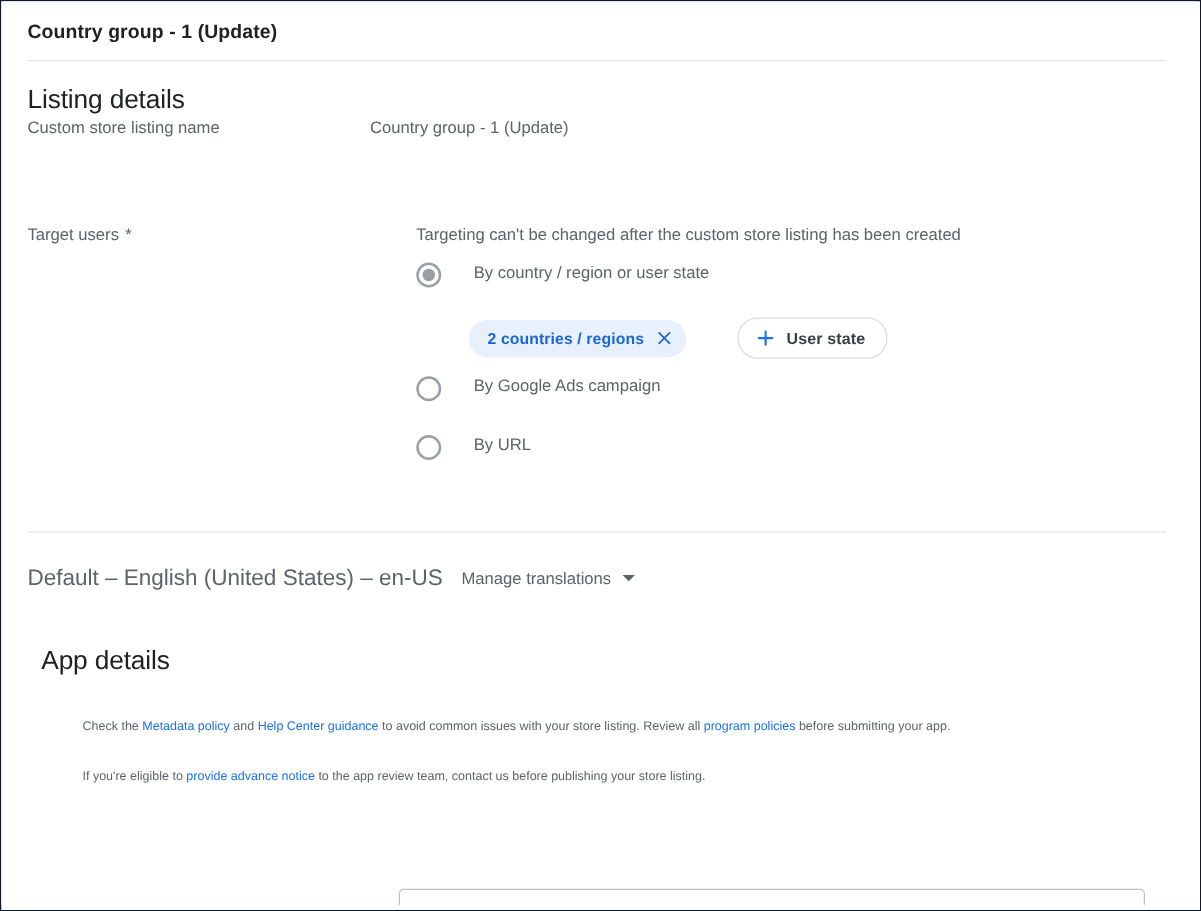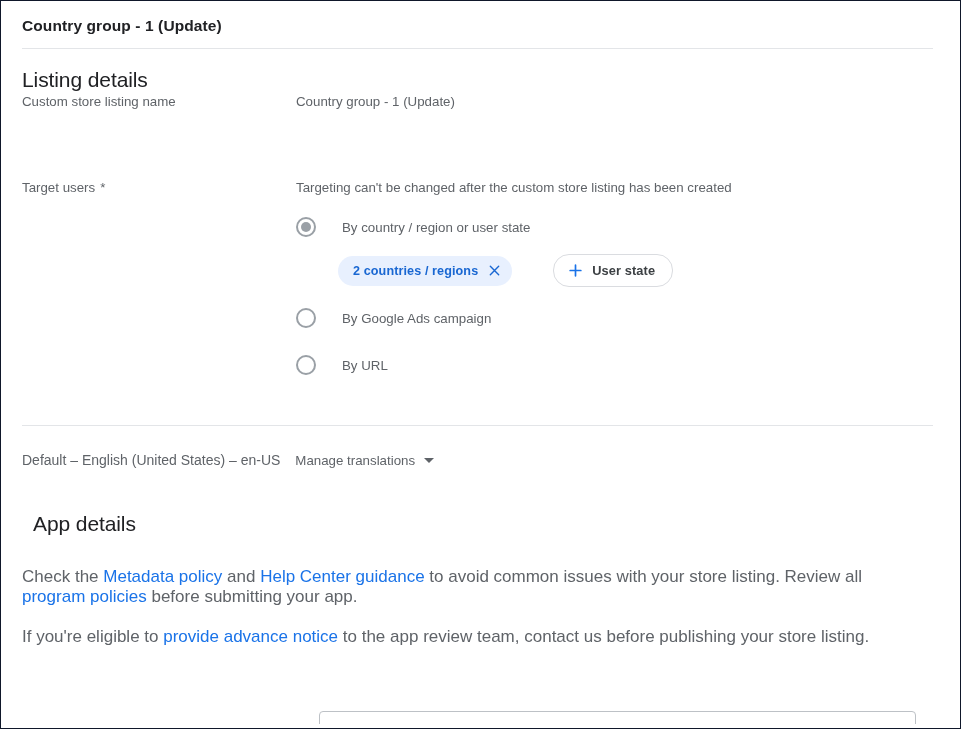--- a/index.html
+++ b/index.html
@@ -74,21 +74,21 @@
   }
   .field-value {
     font-size: 13.3px;
     color: #5f6368;
     line-height: 20px;
   }
 
   
   .radio-row {
     display: flex;
-    align-items: center;
+    align-items: flex-start;
     height: 34px;
   }
   .radio {
     width: 20px;
     height: 20px;
     border-radius: 50%;
     border: 2px solid #9aa0a6;
     box-sizing: border-box;
     flex: 0 0 20px;
     position: relative;
@@ -163,21 +163,21 @@
     justify-content: center;
   }
 
   
   .lang-row {
     display: flex;
     align-items: center;
     padding-left: 21px;
   }
   .lang-default {
-    font-size: 14px;
+    font-size: 18px;
     color: #5f6368;
     white-space: nowrap;
   }
   .lang-manage {
     display: inline-flex;
     align-items: center;
     margin-left: 15px;
     font-size: 13.3px;
     color: #5f6368;
     cursor: pointer;
@@ -188,24 +188,25 @@
     margin-left: 9px;
     width: 0; height: 0;
     border-left: 5px solid transparent;
     border-right: 5px solid transparent;
     border-top: 5.5px solid #5f6368;
   }
 
   
   .para {
     padding: 0 40px 0 21px;
-    font-size: 17px;
+    font-size: 10px;
     line-height: 20px;
     color: #5f6368;
     max-width: 880px;
+    margin-left: 44px;
   }
   .link {
     color: #1a73e8;
     cursor: pointer;
     text-decoration: none;
   }
 
   
   .bottom-field {
     position: absolute;
@@ -228,21 +229,21 @@
     <div class="page-header">Country group - 1 (Update)</div>
     <div class="rule"></div>
 
     <div class="section-title listing">Listing details</div>
 
     <div class="field-row" style="">
       <div class="field-label">Custom store listing name</div>
       <div class="field-value">Country group - 1 (Update)</div>
     </div>
 
-    <div class="field-row" style="margin-top:66px;">
+    <div class="field-row" style="margin-top:66px;gap:37px;">
       <div class="field-label">
         <span>Target users</span><span class="req">*</span>
       </div>
       <div>
         <div class="field-value">Targeting can't be changed after the custom store listing has been created</div>
 
         <div class="radio-row" style="margin-top:12px;">
           <span class="radio checked"></span>
           <span class="radio-label">By country / region or user state</span>
         </div>

